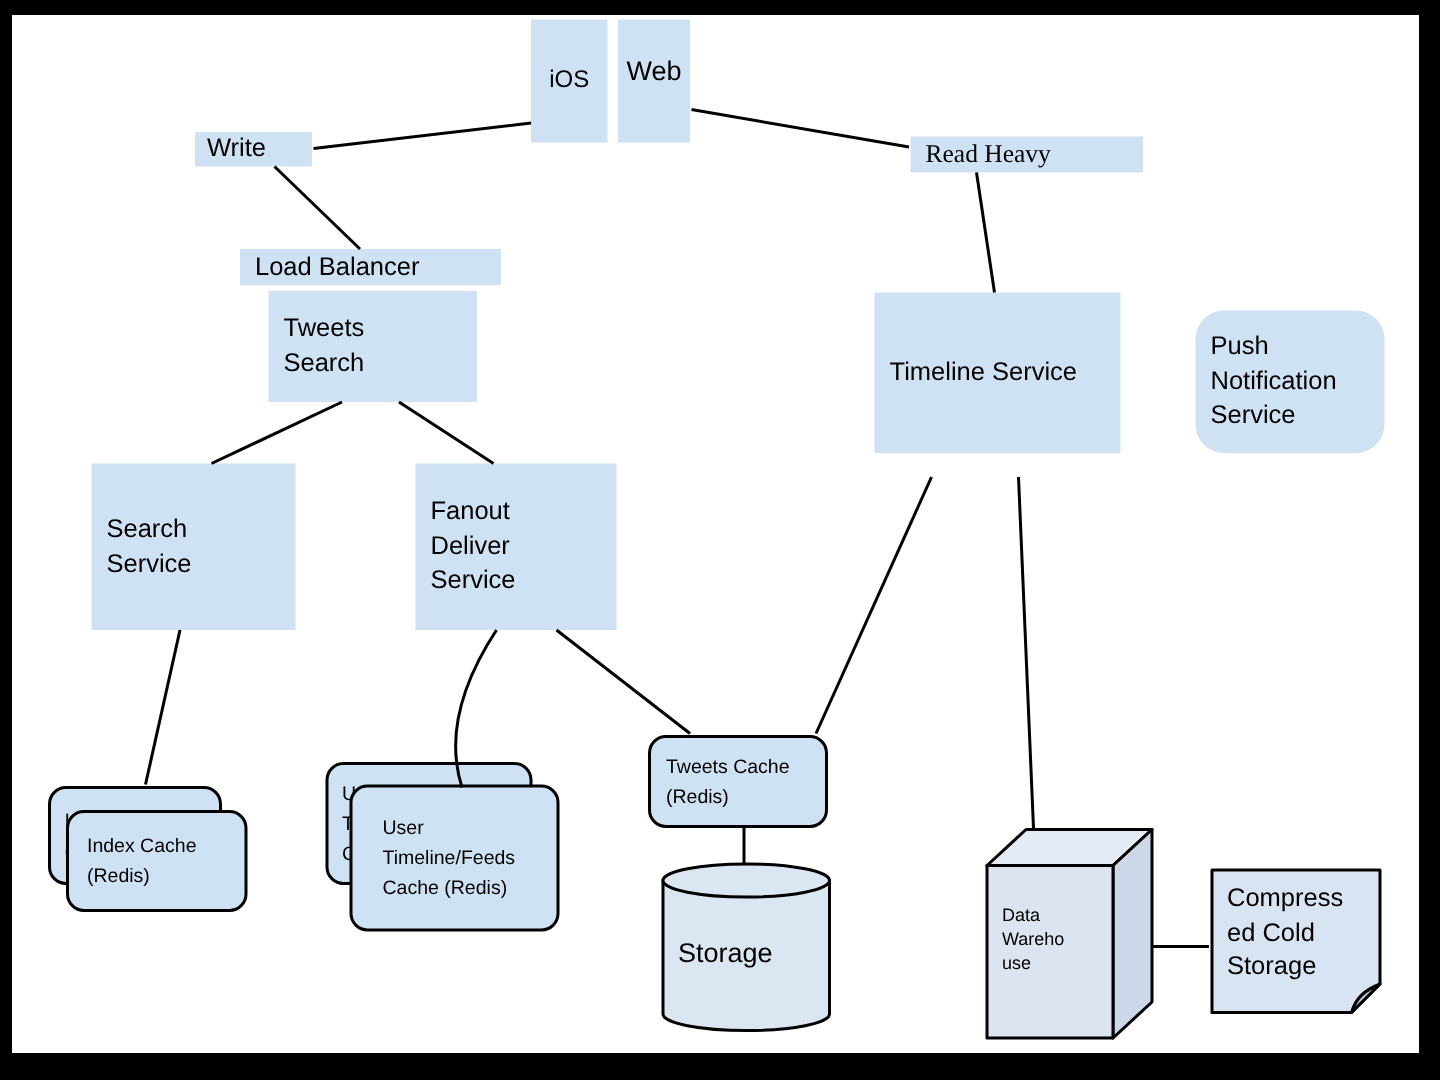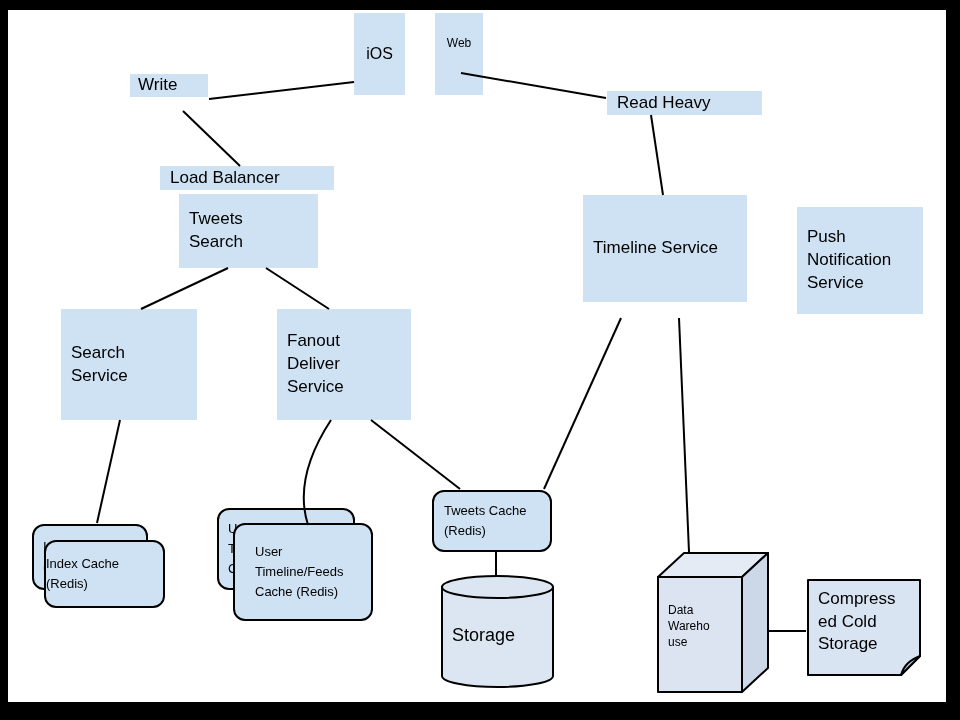--- a/index.html
+++ b/index.html
@@ -14,41 +14,41 @@
   .shape-label{position:absolute;z-index:4;white-space:pre-line;line-height:1.33;}
 </style>
 </head>
 <body>
 
 <div class="stage">
 
   <div class="canvas"></div>
 
   <div class="node" style="left:354px;top:13px;width:51px;height:82px;justify-content:center;padding-left:0;font-size:16px;">iOS</div>
-  <div class="node" style="left:412px;top:13px;width:48px;height:82px;justify-content:center;align-items:flex-start;padding:22px 0 0 0;font-size:12px;margin-left:23px;">Web</div>
+  <div class="node" style="left:412px;top:13px;width:48px;height:82px;justify-content:center;align-items:flex-start;padding:22px 0 0 0;font-size:18px;">Web</div>
 
-  <div class="node" style="left:130px;top:74px;width:78px;height:23px;padding-left:8px;">Write</div>
-  <div class="node" style="left:607px;top:91px;width:155px;height:24px;">Read Heavy</div>
+  <div class="node" style="left:130px;top:88px;width:78px;height:23px;padding-left:8px;">Write</div>
+  <div class="node" style="left:607px;top:91px;width:155px;height:24px;font-family:Liberation Serif, serif;">Read Heavy</div>
 
   <div class="node" style="left:160px;top:166px;width:174px;height:24px;">Load Balancer</div>
   <div class="node" style="left:179px;top:194px;width:139px;height:74px;">Tweets
 Search</div>
   <div class="node" style="left:583px;top:195px;width:164px;height:107px;">Timeline Service</div>
-  <div class="node" style="left:797px;top:207px;width:126px;height:107px;">Push
+  <div class="node" style="left:797px;top:207px;width:126px;height:95px;border-radius:19px;">Push
 Notification
 Service</div>
   <div class="node" style="left:61px;top:309px;width:136px;height:111px;">Search
 Service</div>
   <div class="node" style="left:277px;top:309px;width:134px;height:111px;">Fanout
 Deliver
 Service</div>
 
   <div class="node cache" style="left:32px;top:524px;width:116px;height:66px;padding-left:9px;">Index Cache
 (Redis)</div>
-  <div class="node cache" style="left:44px;top:540px;width:121px;height:68px;padding-left:0;">Index Cache
+  <div class="node cache" style="left:44px;top:540px;width:121px;height:68px;padding-left:12px;">Index Cache
 (Redis)</div>
 
   <div class="node cache" style="left:217px;top:508px;width:138px;height:82px;padding-left:9px;">User
 Timeline/Feeds
 Cache (Redis)</div>
   <div class="node cache" style="left:233px;top:523px;width:140px;height:98px;padding-left:20px;">User
 Timeline/Feeds
 Cache (Redis)</div>
 
   <div class="node cache" style="left:432px;top:490px;width:120px;height:62px;">Tweets Cache

